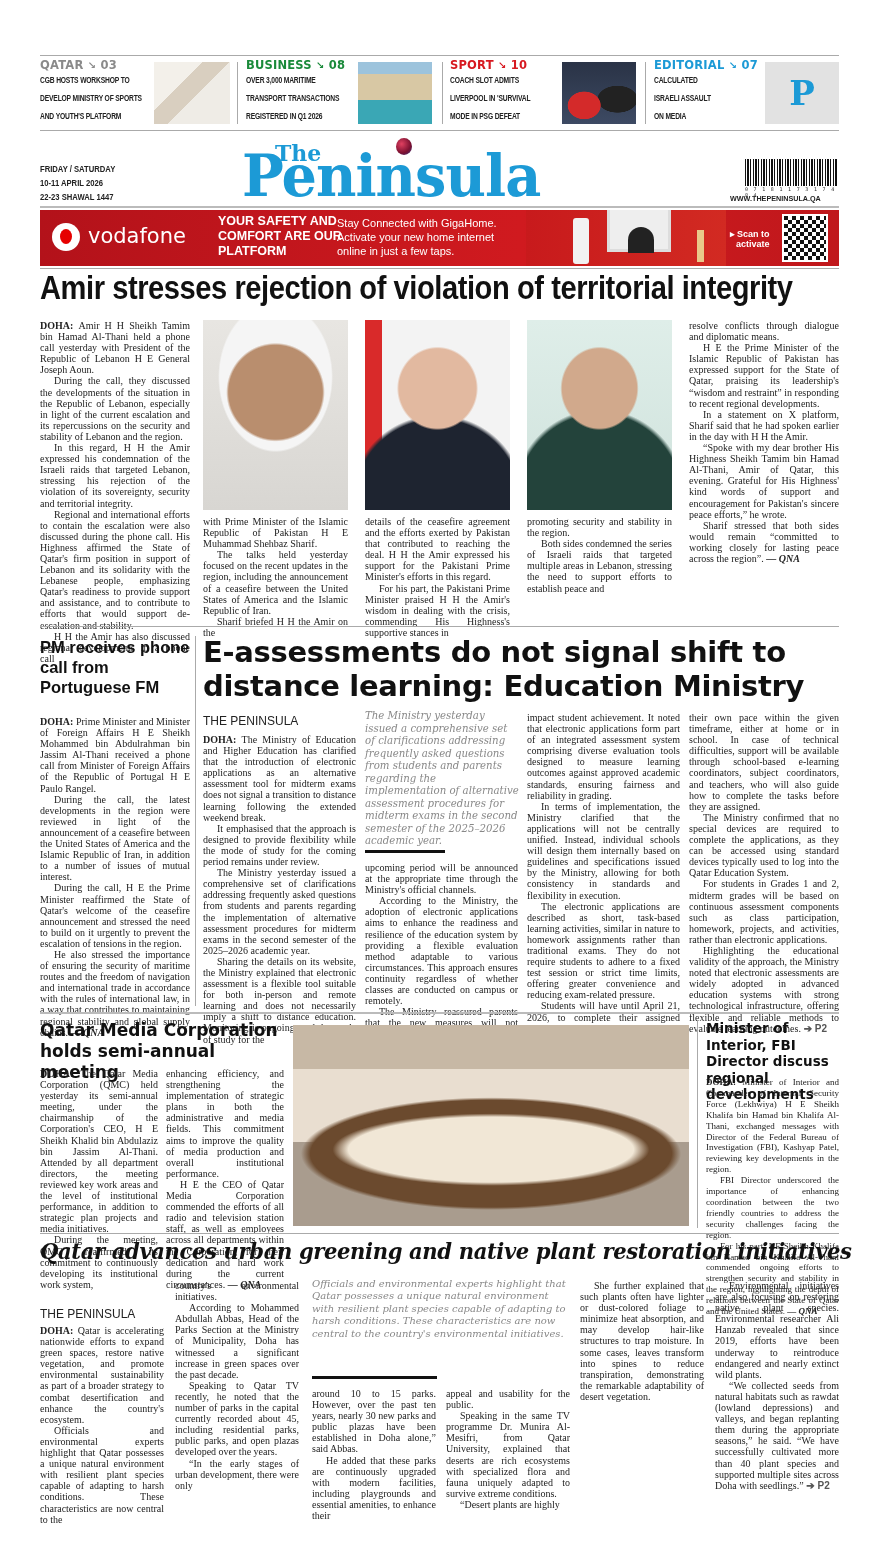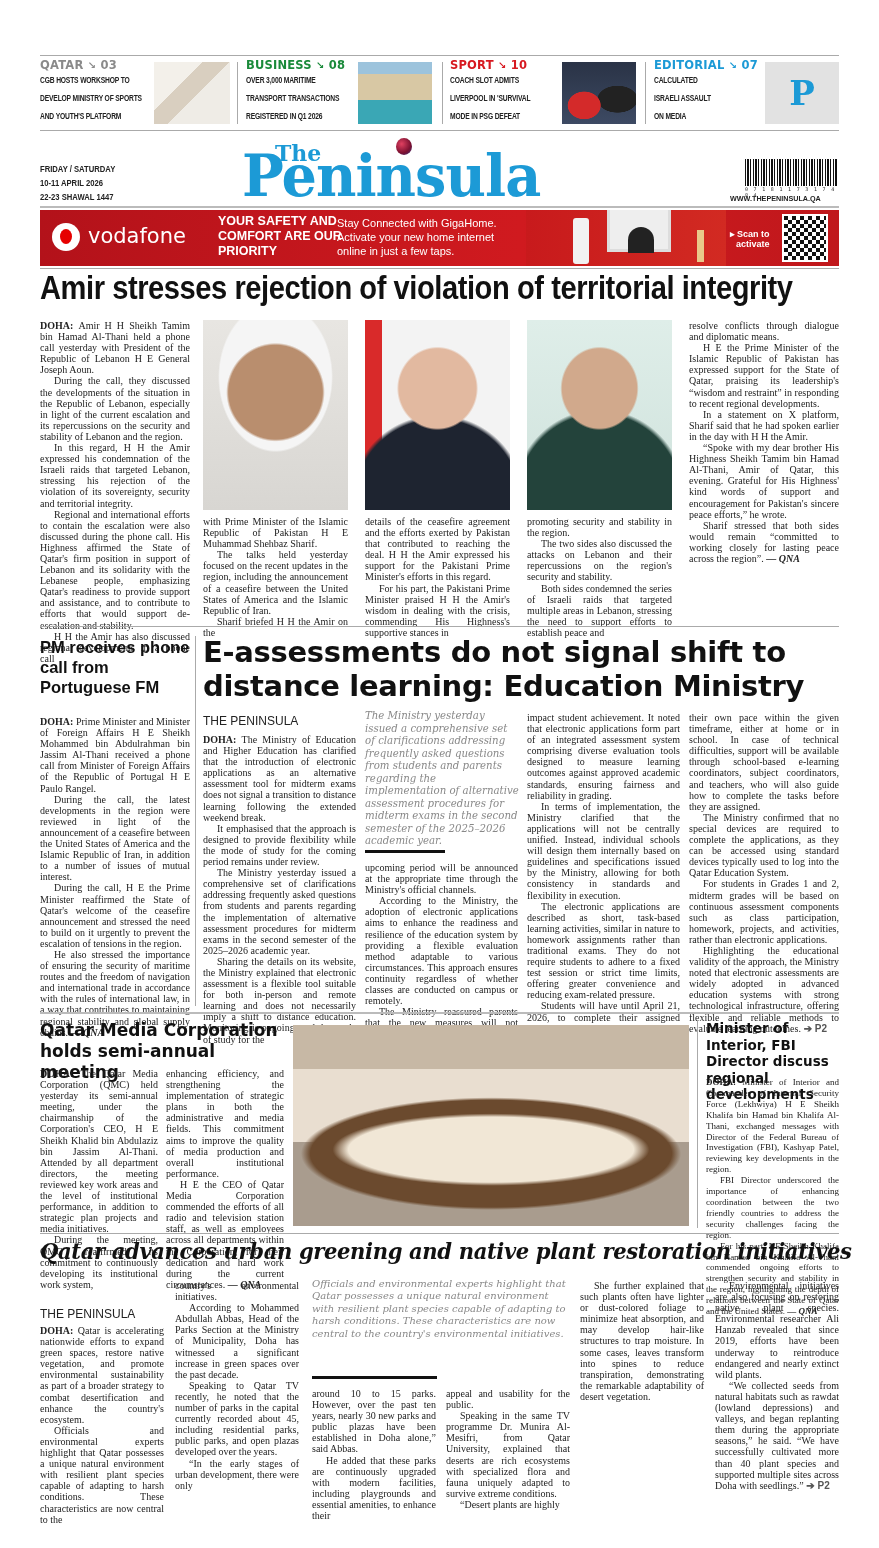--- a/index.html
+++ b/index.html
@@ -107,21 +107,21 @@
 <div class="bcnum">0 7 1 8 1 1 7 3 1 7 4 8 4</div>
 <div class="url">WWW.THEPENINSULA.QA</div>
 <div class="rule" style="left:40px;top:206px;width:799px;height:2px;background:#bbb"></div>
 
 <div class="ad">
   <div class="vlogo"></div>
   <div class="vname">vodafone</div>
   <div class="hl">
     <div>YOUR SAFETY AND</div>
     <div>COMFORT ARE OUR</div>
-    <div>PRIORITY</div>
+    <div>PLATFORM</div>
   </div>
   <div class="body">
     <div>Stay Connected with GigaHome.</div>
     <div>Activate your new home internet</div>
     <div>online in just a few taps.</div>
   </div>
   <div class="scene"></div>
   <div class="router"></div>
   <div class="frame"></div>
   <div class="bottle"></div>
@@ -149,21 +149,20 @@
     <p class="first">with Prime Minister of the Islamic Republic of Pakistan H E Muhammad Shehbaz Sharif.</p>
     <p>The talks held yesterday focused on the recent updates in the region, including the announcement of a ceasefire between the United States of America and the Islamic Republic of Iran.</p>
     <p>Sharif briefed H H the Amir on the</p>
   </div>
 <div class="col" style="left:365px;top:516px;width:145px">
     <p class="first">details of the ceasefire agreement and the efforts exerted by Pakistan that contributed to reaching the deal. H H the Amir expressed his support for the Pakistani Prime Minister's efforts in this regard.</p>
     <p>For his part, the Pakistani Prime Minister praised H H the Amir's wisdom in dealing with the crisis, commending His Highness's supportive stances in</p>
   </div>
 <div class="col" style="left:527px;top:516px;width:145px">
     <p class="first">promoting security and stability in the region.</p>
-    <p>The two sides also discussed the attacks on Lebanon and their repercussions on the region's security and stability.</p>
     <p>Both sides condemned the series of Israeli raids that targeted multiple areas in Lebanon, stressing the need to support efforts to establish peace and</p>
   </div>
 <div class="col" style="left:689px;top:320px;width:150px">
     <p class="first">resolve conflicts through dialogue and diplomatic means.</p>
     <p>H E the Prime Minister of the Islamic Republic of Pakistan has expressed support for the State of Qatar, praising its leadership's “wisdom and restraint” in responding to recent regional developments.</p>
     <p>In a statement on X platform, Sharif said that he had spoken earlier in the day with H H the Amir.</p>
     <p>“Spoke with my dear brother His Highness Sheikh Tamim bin Hamad Al-Thani, Amir of Qatar, this evening. Grateful for His Highness' kind words of support and encouragement for Pakistan's sincere peace efforts,” he wrote.</p>
     <p>Sharif stressed that both sides would remain “committed to working closely for lasting peace across the region”.<i class="qna"> — QNA</i></p>
   </div>
 

